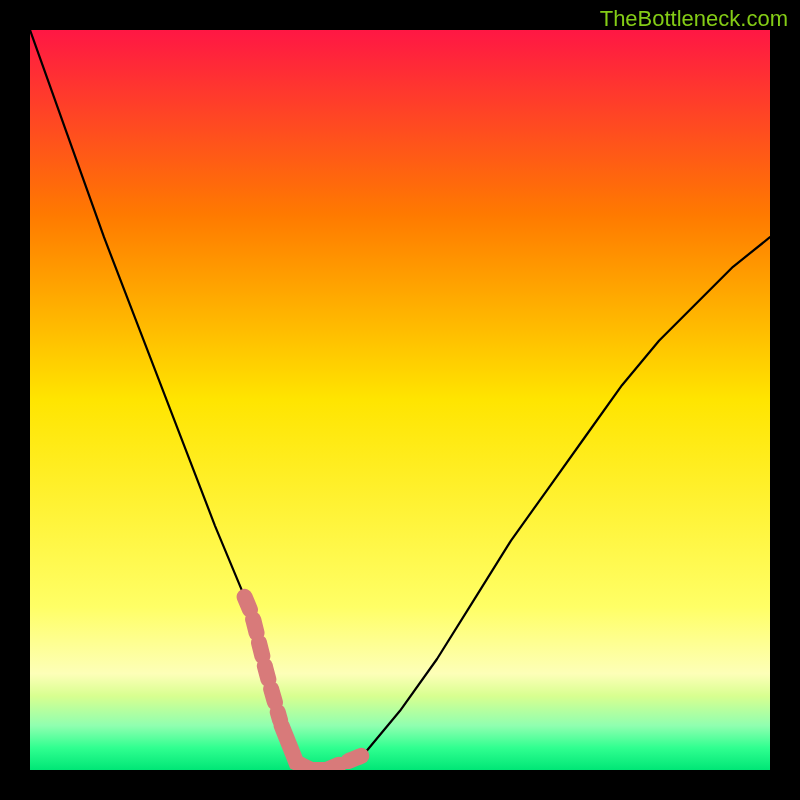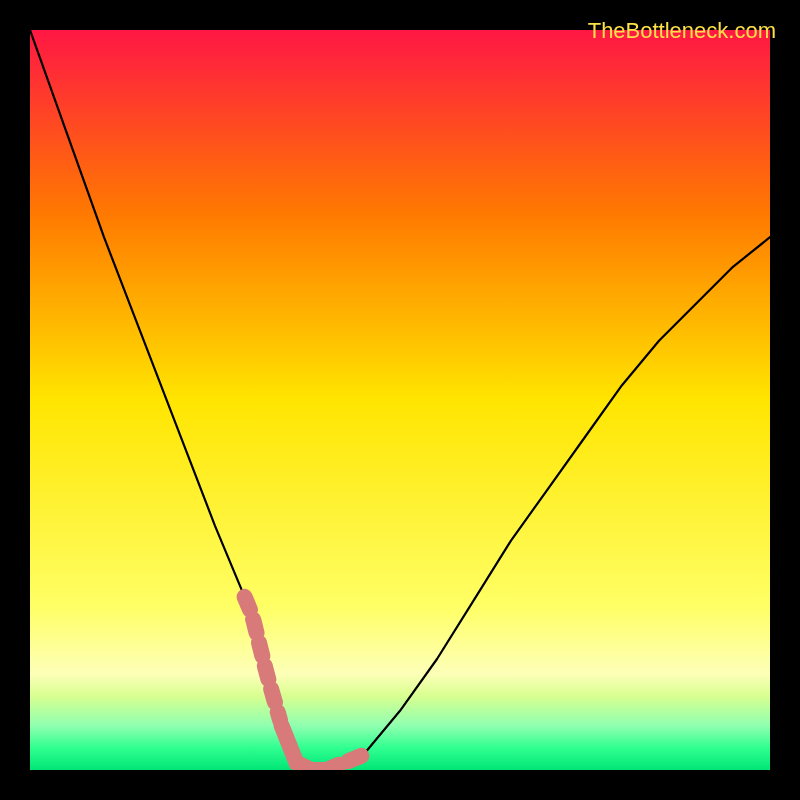--- a/index.html
+++ b/index.html
@@ -8,26 +8,25 @@
     background: #000;
     width: 800px;
     height: 800px;
     overflow: hidden;
     position: relative;
     font-family: Arial, sans-serif;
   }
   .watermark {
     position: absolute;
     top: 6px;
-    right: 24px;
-    color: #fde047;
+    right: 12px;
+    color: #84cc16;
     font-size: 22px;
     font-weight: 500;
     z-index: 10;
-    margin-top: 12px;
   }
   .frame {
     position: absolute;
     left: 30px;
     top: 30px;
     width: 740px;
     height: 740px;
     background: #000;
   }
   svg {

